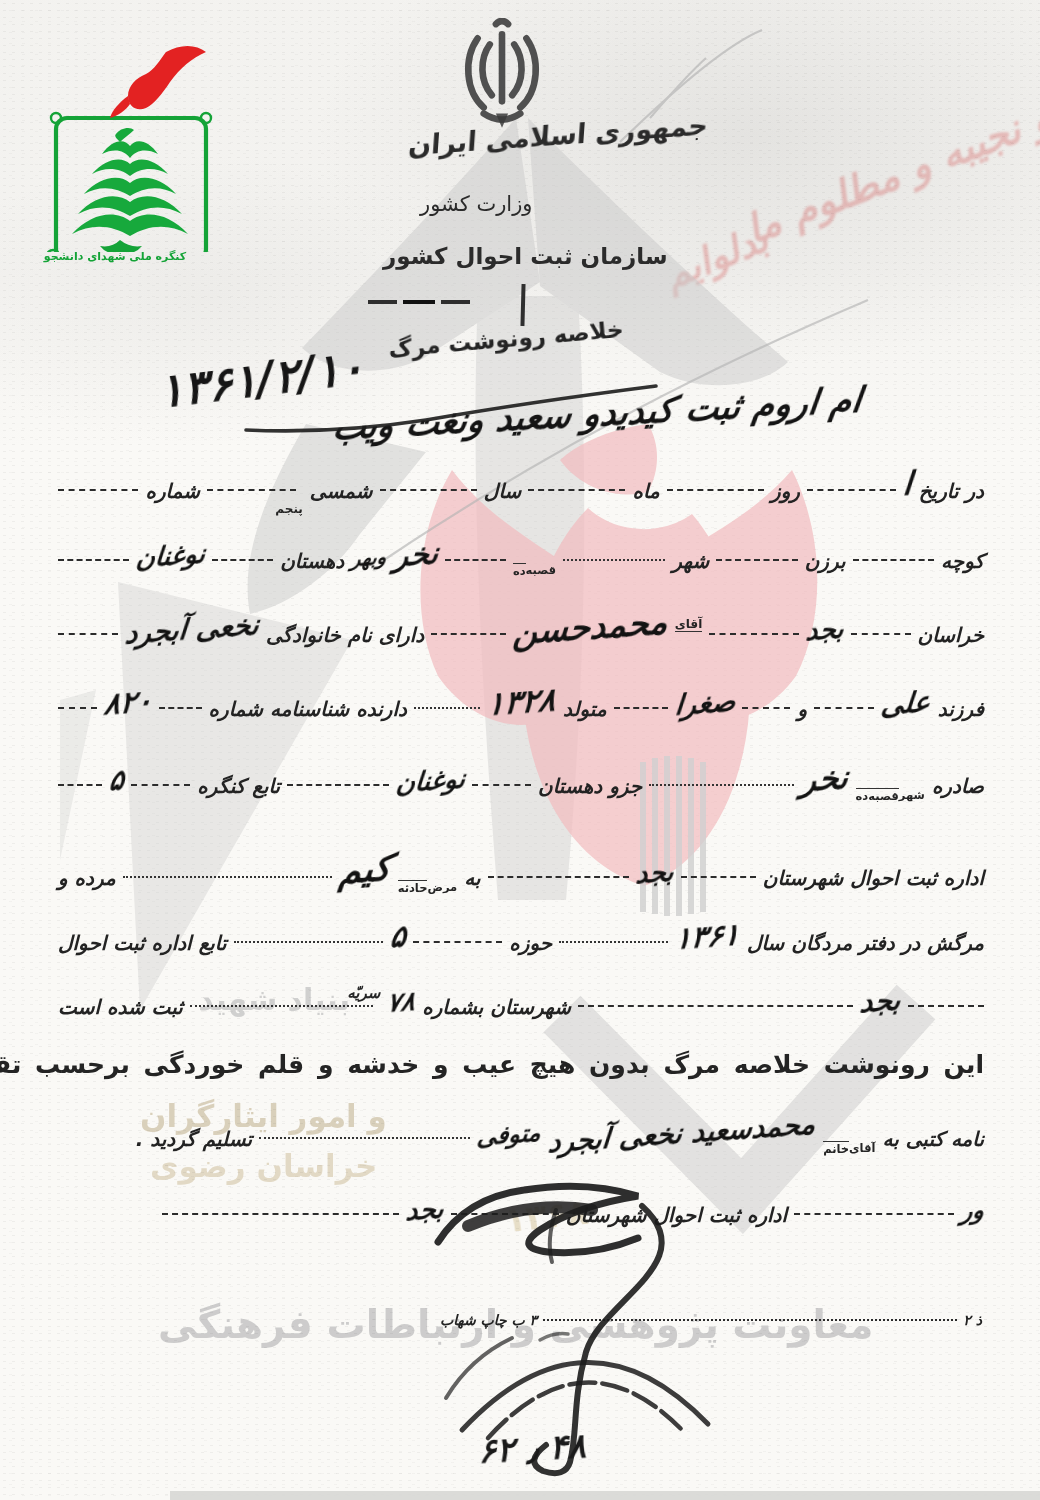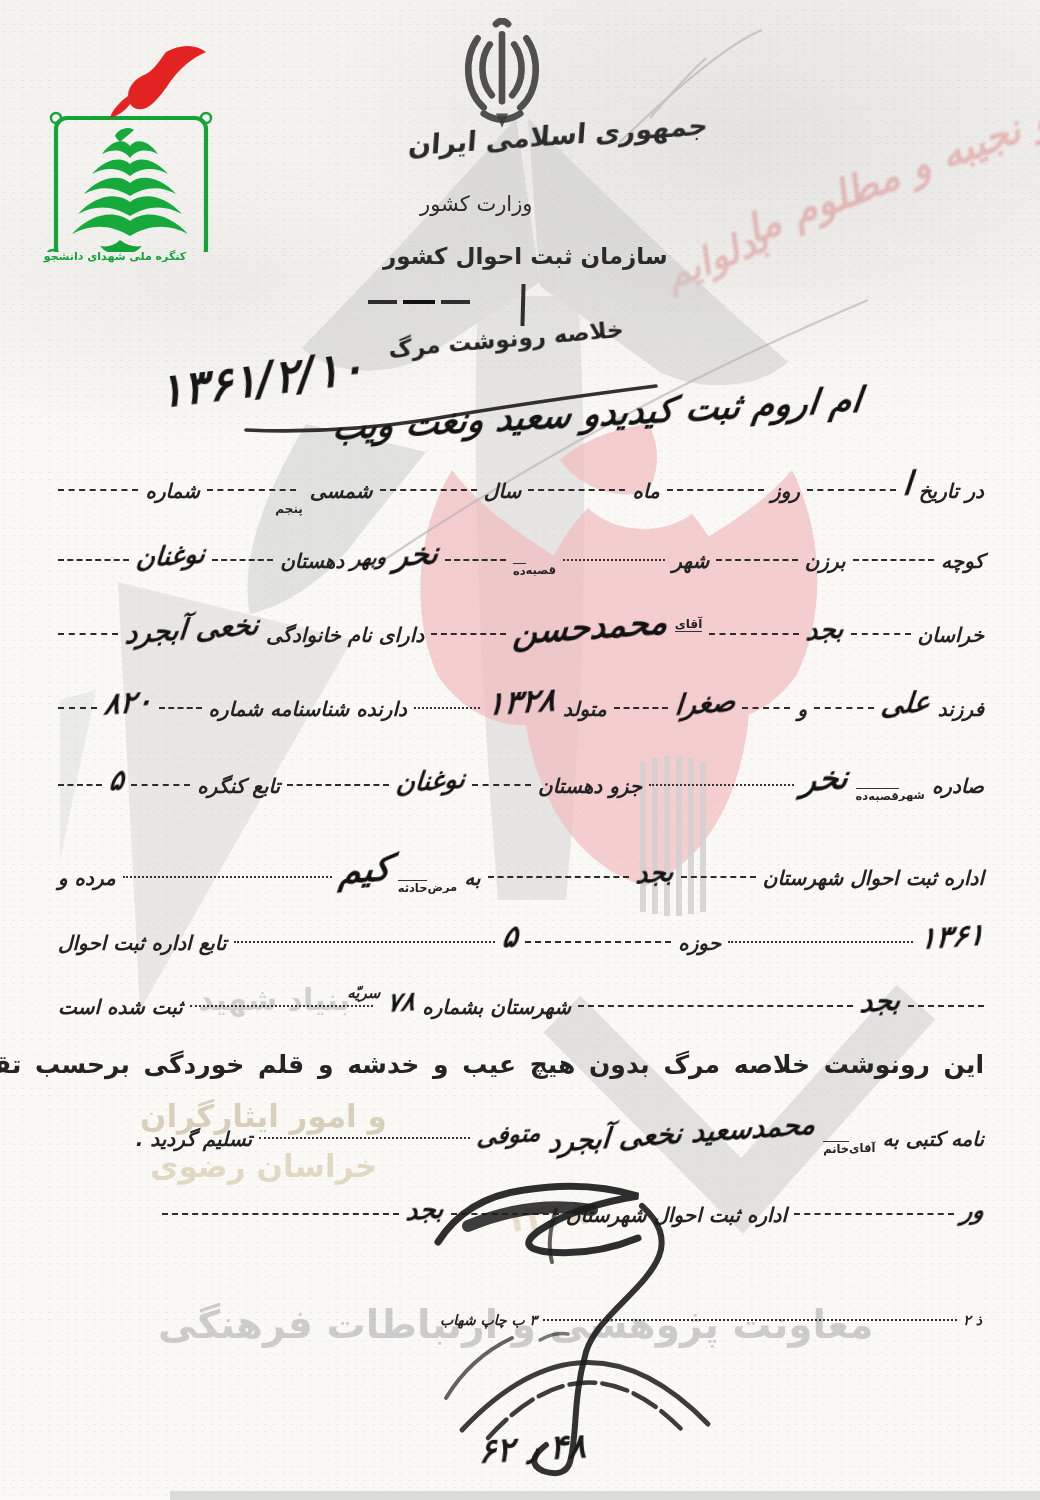--- a/index.html
+++ b/index.html
@@ -256,20 +256,21 @@
     <span class="lbl">به</span>
     <span class="stk">
       <span>مرض</span>
       <span>حادثه</span>
     </span>
     <span class="hand" style="font-size: 36px;">کیم</span>
     <span class="fl dt" style="flex-grow: 0.8;"></span>
     <span class="lbl">مرده و</span>
   </div>
 <div class="fline" style="top:922px">
+    <span class="lbl">مرگش در دفتر مردگان سال</span>
     <span class="hand" style="font-size: 30px;">۱۳۶۱</span>
     <span class="fl dt" style="flex-grow: 0.4;"></span>
     <span class="lbl">حوزه</span>
     <span class="fl" style="flex-grow: 0.3;"></span>
     <span class="hand" style="font-size: 30px;">۵</span>
     <span class="fl dt" style="flex-grow: 0.6;"></span>
     <span class="lbl">تابع اداره ثبت احوال</span>
   </div>
 <div class="fline" style="top:988px">
     <span class="fl" style="flex-grow: 0.15;"></span>

